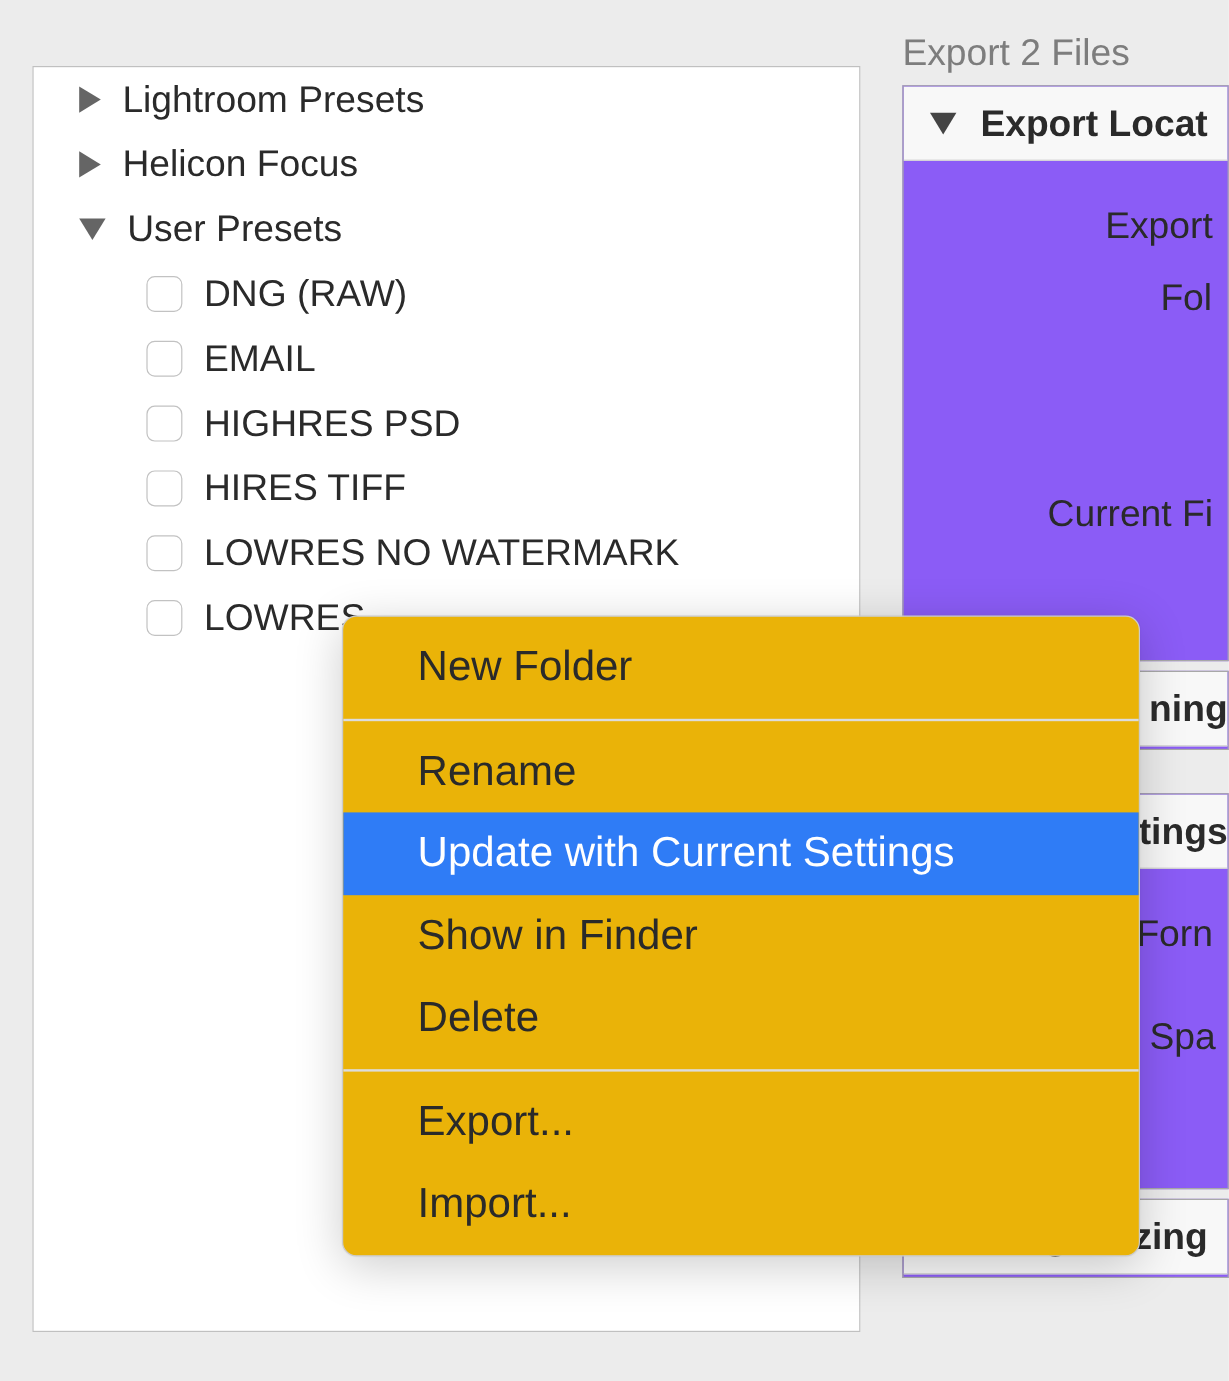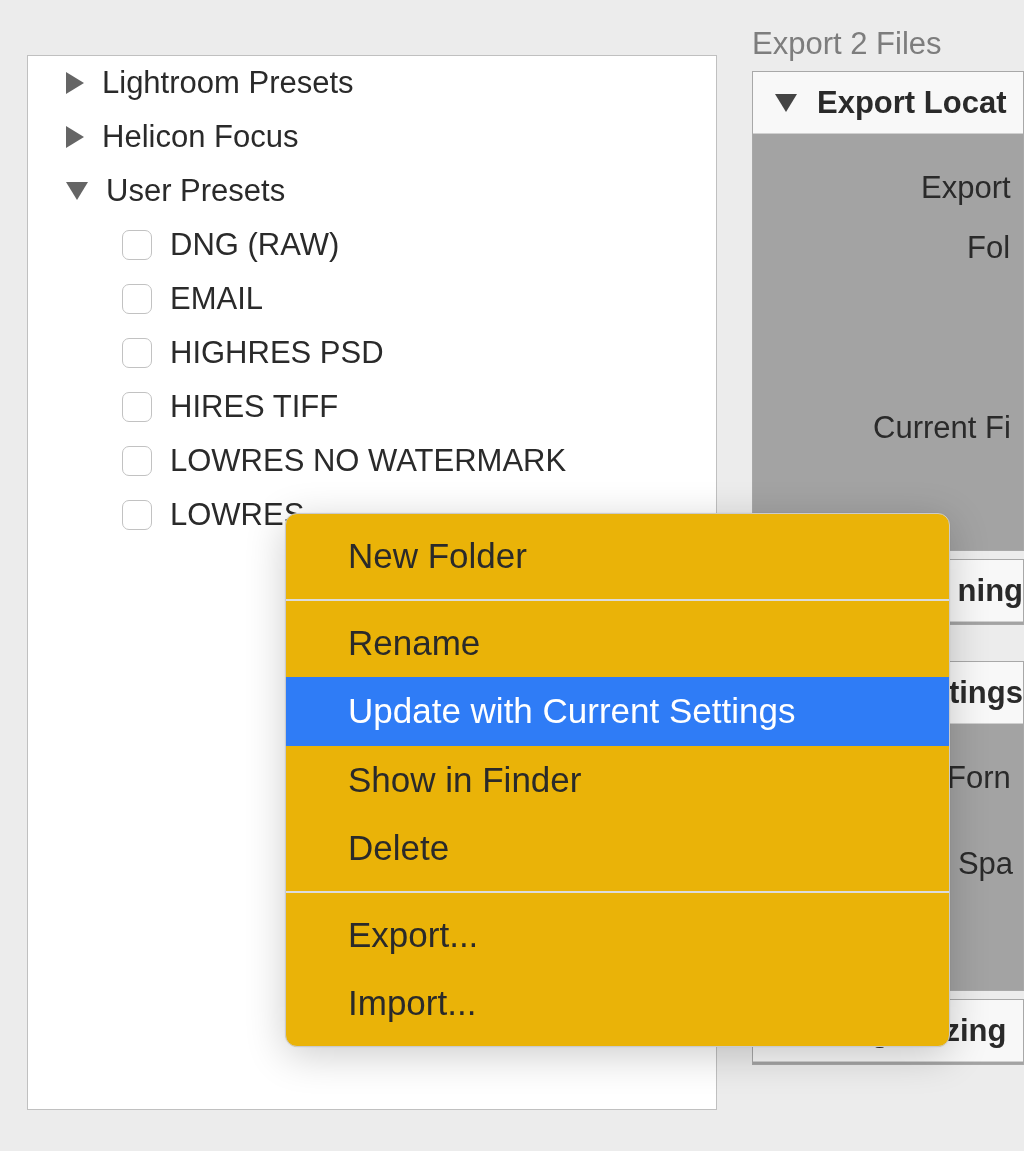--- a/index.html
+++ b/index.html
@@ -80,21 +80,21 @@
   
   .right-col {
     position: absolute;
     top: 71px;
     left: 752px;
     width: 272px; 
   }
 
   .ex-panel {
     border: 1.5px solid #a8a8a8;
-    background: #a3a3a3;
+    background: #8b5cf6;
     margin-bottom: 8px;
     overflow: hidden;
   }
 
   .ex-header {
     display: flex;
     align-items: center;
     background: #f8f8f8;
     border-bottom: 1.5px solid #d0d0d0;
     height: 62px;

